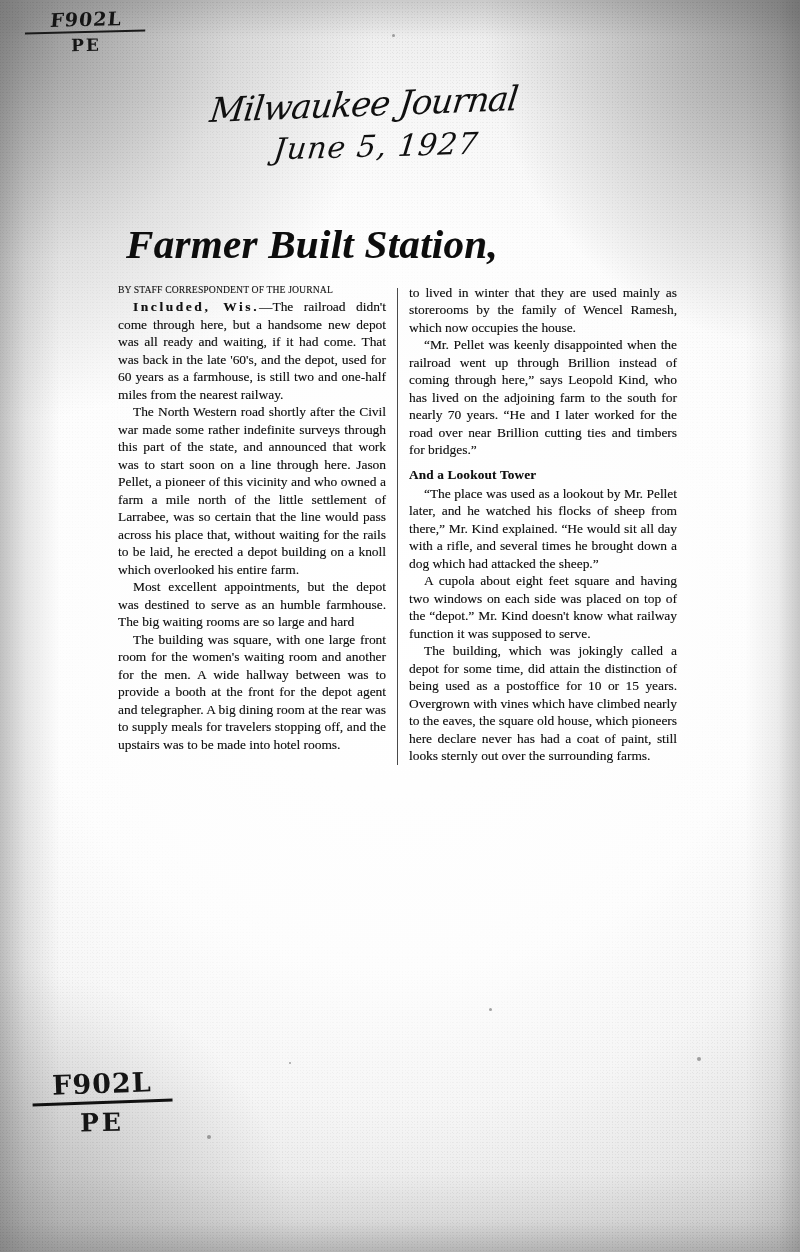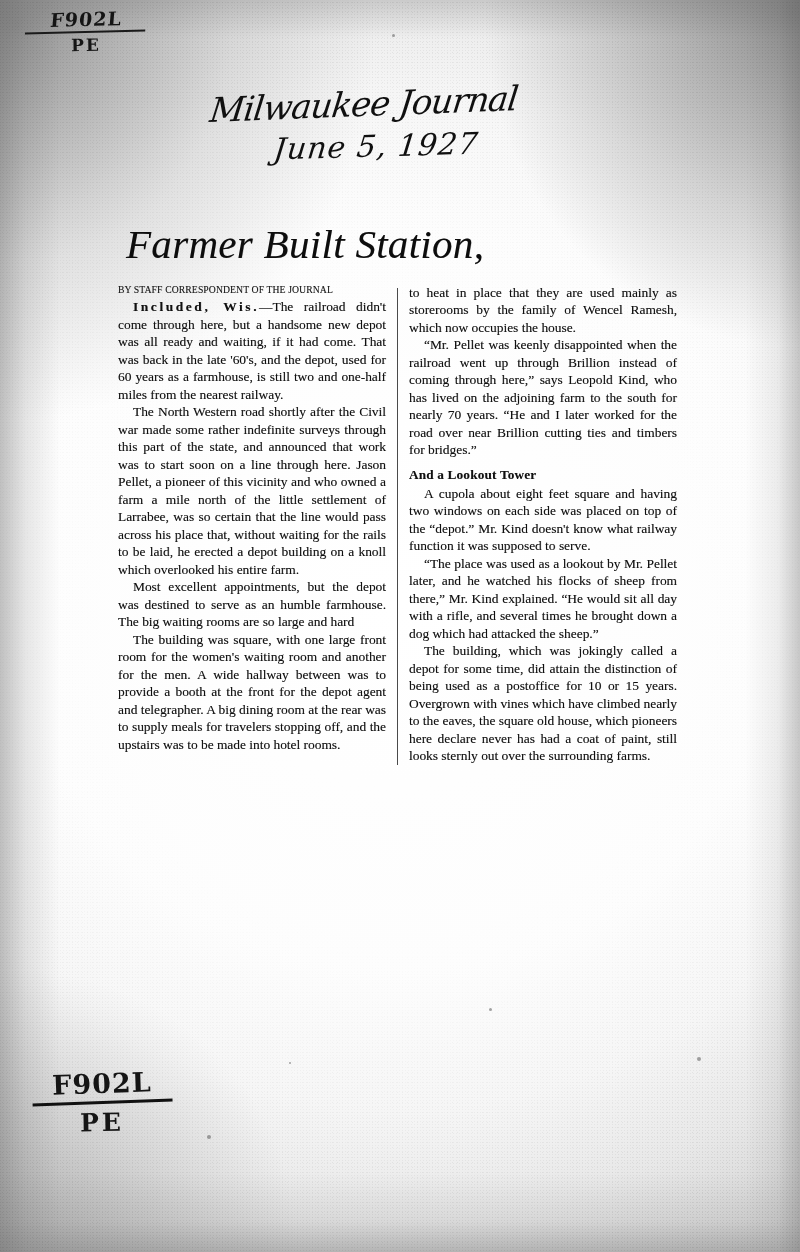--- a/index.html
+++ b/index.html
@@ -144,21 +144,21 @@
     position: absolute;
     left: 118px;
     top: 222px;
     width: 580px;
   }
 
   .headline {
     color: #0d0d0d;
     font-family: "Liberation Serif", serif;
     font-style: italic;
-    font-weight: 400;
+    font-weight: 700;
     font-size: 41px;
     line-height: 1.12;
     letter-spacing: 0.3px;
     margin: 0 0 16px 0;
   }
   .headline .l1 { display: block; padding-left: 8px; }
   .headline .l2 { display: block; padding-left: 84px; }
 
   .columns {
     display: flex;
@@ -265,25 +265,25 @@
             <p class="para">The North Western road shortly after the Civil war made some rather indefinite surveys through this part of the state, and announced that work was to start soon on a line through here. Jason Pellet, a pioneer of this vicinity and who owned a farm a mile north of the little settlement of Larrabee, was so certain that the line would pass across his place that, without waiting for the rails to be laid, he erected a depot building on a knoll which overlooked his entire farm.</p>
             <p class="para">Most excellent appointments, but the depot was destined to serve as an humble farmhouse. The big waiting rooms are so large and hard</p>
             <p class="para">The building was square, with one large front room for the women's waiting room and another for the men. A wide hallway between was to provide a booth at the front for the depot agent and telegrapher. A big dining room at the rear was to supply meals for travelers stopping off, and the upstairs was to be made into hotel rooms.</p>
           </div>
       </div>
 
       <div class="col-rule"></div>
 
       <div class="col col-right">
         <div>
-            <p class="para flush">to heat in place that they are used mainly as storerooms by the family of Wencel Ramesh, which now occupies the house.</p>
+            <p class="para flush">to lived in winter that they are used mainly as storerooms by the family of Wencel Ramesh, which now occupies the house.</p>
             <p class="para">“Mr. Pellet was keenly disappointed when the railroad went up through Brillion instead of coming through here,” says Leopold Kind, who has lived on the adjoining farm to the south for nearly 70 years. “He and I later worked for the road over near Brillion cutting ties and timbers for bridges.”</p>
             <div class="subhead">And a Lookout Tower</div>
+            <p class="para">“The place was used as a lookout by Mr. Pellet later, and he watched his flocks of sheep from there,” Mr. Kind explained. “He would sit all day with a rifle, and several times he brought down a dog which had attacked the sheep.”</p>
             <p class="para">A cupola about eight feet square and having two windows on each side was placed on top of the “depot.” Mr. Kind doesn't know what railway function it was supposed to serve.</p>
-            <p class="para">“The place was used as a lookout by Mr. Pellet later, and he watched his flocks of sheep from there,” Mr. Kind explained. “He would sit all day with a rifle, and several times he brought down a dog which had attacked the sheep.”</p>
             <p class="para">The building, which was jokingly called a depot for some time, did attain the distinction of being used as a postoffice for 10 or 15 years. Overgrown with vines which have climbed nearly to the eaves, the square old house, which pioneers here declare never has had a coat of paint, still looks sternly out over the surrounding farms.</p>
           </div>
       </div>
 
     </div>
   </div>
 
   <div class="hand catalog-bottom">
     <span class="num">F902L</span>
     <span class="pe">PE</span>

